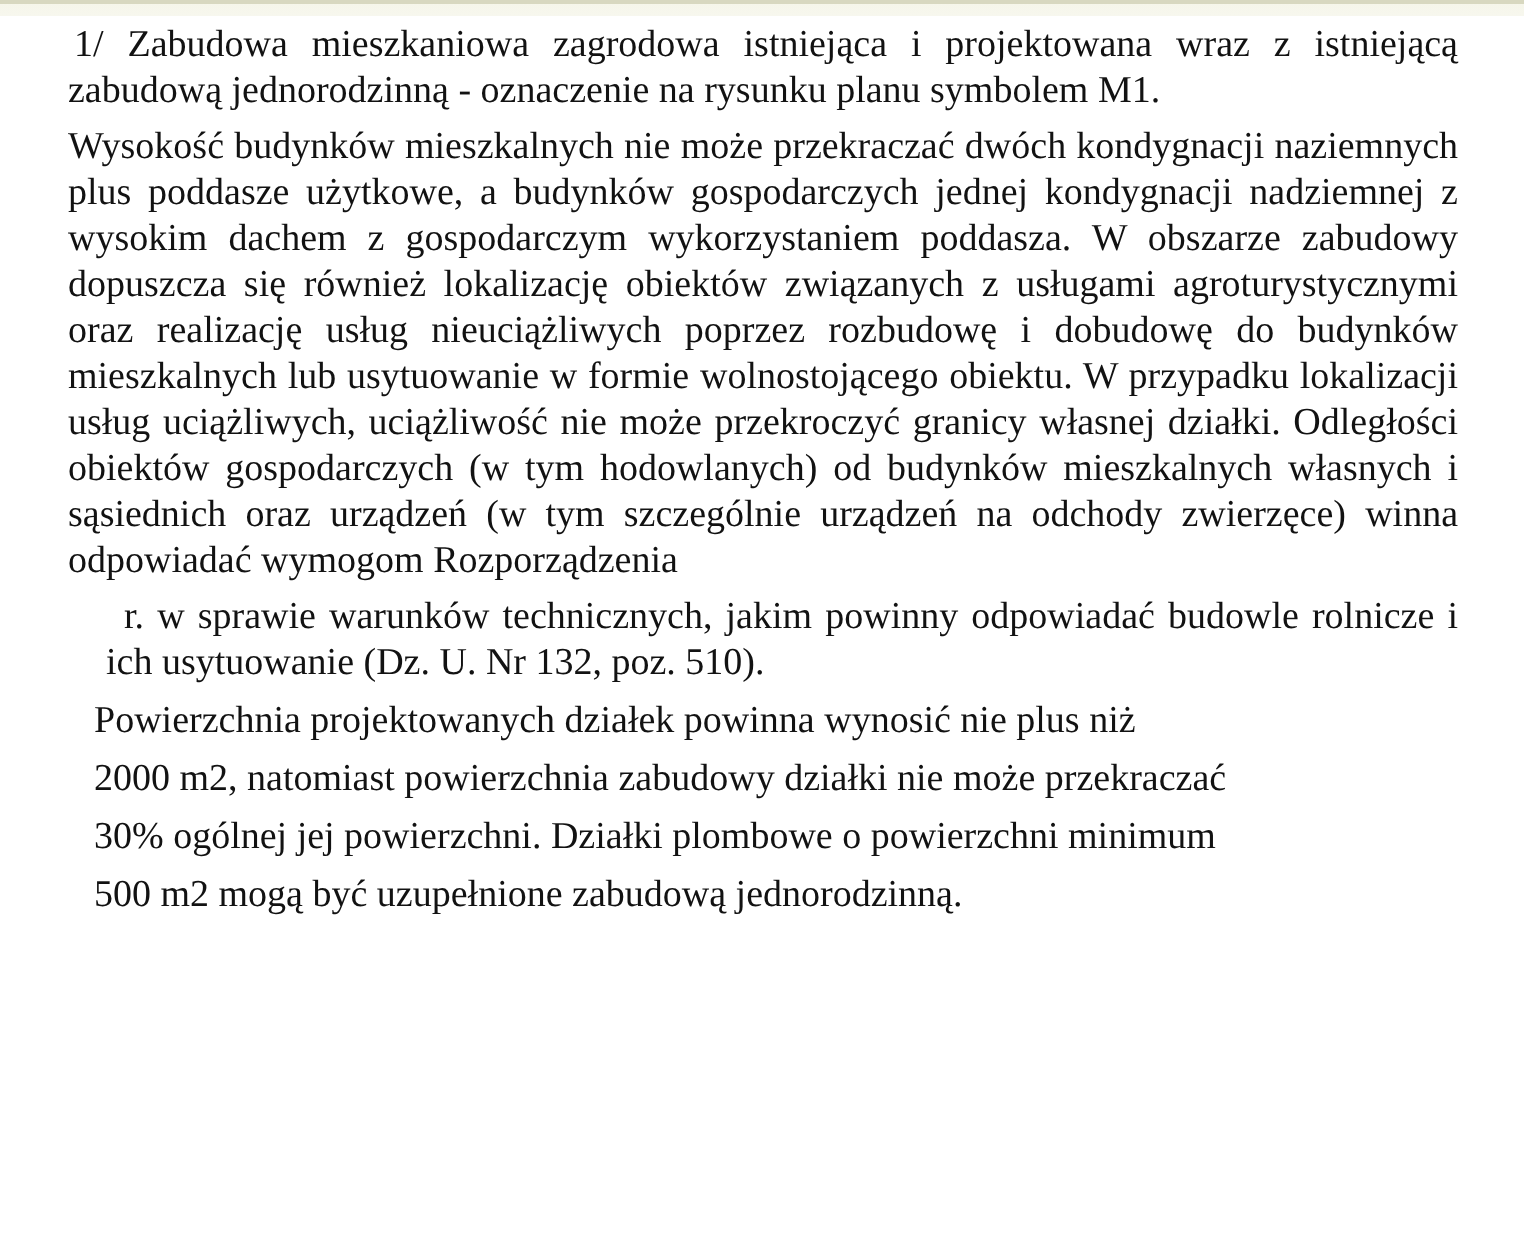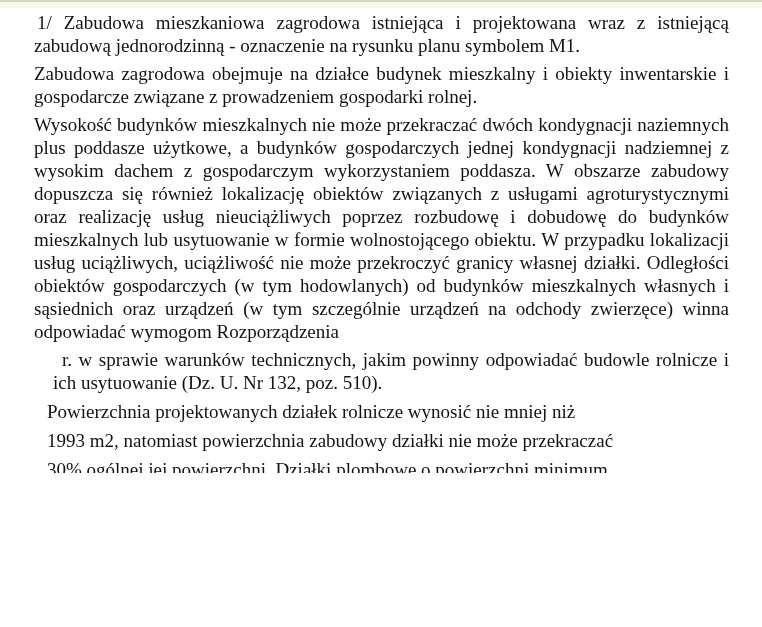--- a/index.html
+++ b/index.html
@@ -48,21 +48,20 @@
     margin-bottom: 6px;
   }
 </style>
 </head>
 <body>
 
 <div class="screen">
   <div class="top-strip"></div>
   <div class="doc">
     <p class="first">1/ Zabudowa mieszkaniowa zagrodowa istniejąca i projektowana wraz z istniejącą zabudową jednorodzinną - oznaczenie na rysunku planu symbolem M1.</p>
-    <p>Zabudowa zagrodowa obejmuje na działce budynek mieszkalny i obiekty inwentarskie i gospodarcze związane z prowadzeniem gospodarki rolnej.</p>
     <p>Wysokość budynków mieszkalnych nie może przekraczać dwóch kondygnacji naziemnych plus poddasze użytkowe, a budynków gospodarczych jednej kondygnacji nadziemnej z wysokim dachem z gospodarczym wykorzystaniem poddasza. W obszarze zabudowy dopuszcza się również lokalizację obiektów związanych z usługami agroturystycznymi oraz realizację usług nieuciążliwych poprzez rozbudowę i dobudowę do budynków mieszkalnych lub usytuowanie w formie wolnostojącego obiektu. W przypadku lokalizacji usług uciążliwych, uciążliwość nie może przekroczyć granicy własnej działki. Odległości obiektów gospodarczych (w tym hodowlanych) od budynków mieszkalnych własnych i sąsiednich oraz urządzeń (w tym szczególnie urządzeń na odchody zwierzęce) winna odpowiadać wymogom Rozporządzenia</p>
     <p class="indent-block">r. w sprawie warunków technicznych, jakim powinny odpowiadać budowle rolnicze i ich usytuowanie (Dz. U. Nr 132, poz. 510).</p>
-    <p class="loose-line">Powierzchnia projektowanych działek rolnicze wynosić nie mniej niż</p>
-    <p class="loose-line">1993 m2, natomiast powierzchnia zabudowy działki nie może przekraczać</p>
+    <p class="loose-line">Powierzchnia projektowanych działek powinna wynosić nie plus niż</p>
+    <p class="loose-line">2000 m2, natomiast powierzchnia zabudowy działki nie może przekraczać</p>
     <p class="loose-line">30% ogólnej jej powierzchni. Działki plombowe o powierzchni minimum</p>
     <p class="loose-line">500 m2 mogą być uzupełnione zabudową jednorodzinną.</p>
   </div>
 </div>
 
 </body></html>

